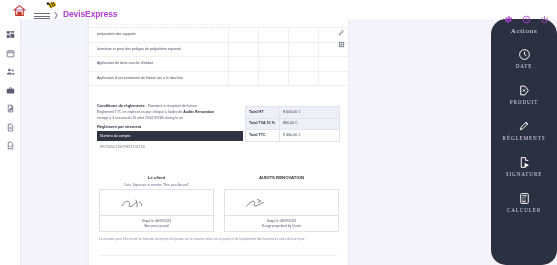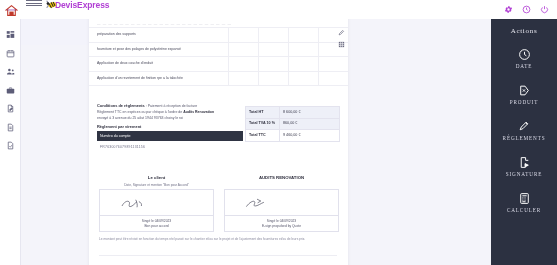--- a/index.html
+++ b/index.html
@@ -6,22 +6,22 @@
   html, body {
     width: 557px; height: 265px;
     font-family: "Liberation Sans", sans-serif;
     background: #f4f4fa;
     overflow: hidden;
   }
   .app { position: relative; width: 557px; height: 265px; display: flex; flex-direction: column; }
 
   
   .topbar {
-    height: 19px; background: #ffffff; display: flex; align-items: flex-start;
-    flex: 0 0 19px; position: relative; z-index: 30;
+    height: 19px; background: #ffffff; display: flex; align-items: flex-end;
+    flex: 0 0 19px; position: relative; z-index: 30; padding-left: 8px;
   }
   .logo-box { width: 22px; height: 19px; display: flex; align-items: center; justify-content: center; }
   .logo-glyph { width: 13px; height: 13px; position: relative; }
   .burger { width: 16px; display: flex; flex-direction: column; gap: 1.5px; margin-left: 4px; cursor: pointer; }
   .burger i { display: block; height: 1px; background: #6b6b80; }
   .chev { color: #9a9ab0; font-size: 7px; margin: 0 4px 0 3px; }
   .brand {
     font-size: 8.5px; font-weight: bold; color: #b13fd4; letter-spacing: -0.1px;
     position: relative;
   }
@@ -104,21 +104,21 @@
   .note { position: absolute; left: 10px; top: 230px; width: 238px; font-size: 3.2px; color: #8a8a9e; line-height: 1.6; }
   .note-rule { position: absolute; left: 10px; top: 248px; width: 238px; height: 1px; background: #ededf3; }
 
   
   .pagetools { position: absolute; right: 3px; top: 22px; display: flex; flex-direction: column; gap: 5px; }
   .pt { width: 7px; height: 7px; color: #6a6a80; display: block; }
 
   
   .actions {
     width: 66px; background: #2c3141; color: #e8e8f0; flex: 0 0 66px;
-    display: flex; flex-direction: column; align-items: center; padding-top: 8px;
+    display: flex; flex-direction: column; align-items: center; padding-top: 8px; border-radius: 15px;
   }
   .actions-title {
     font-size: 7px; letter-spacing: .7px; color: #e8e8f0; margin-bottom: 12px;
     font-family: "Liberation Serif", serif;
   }
   .act {
     display: flex; flex-direction: column; align-items: center; gap: 3px;
     margin-bottom: 14px; cursor: pointer; width: 100%;
   }
   .act-ico { width: 13px; height: 13px; color: #ffffff; display: block; }

